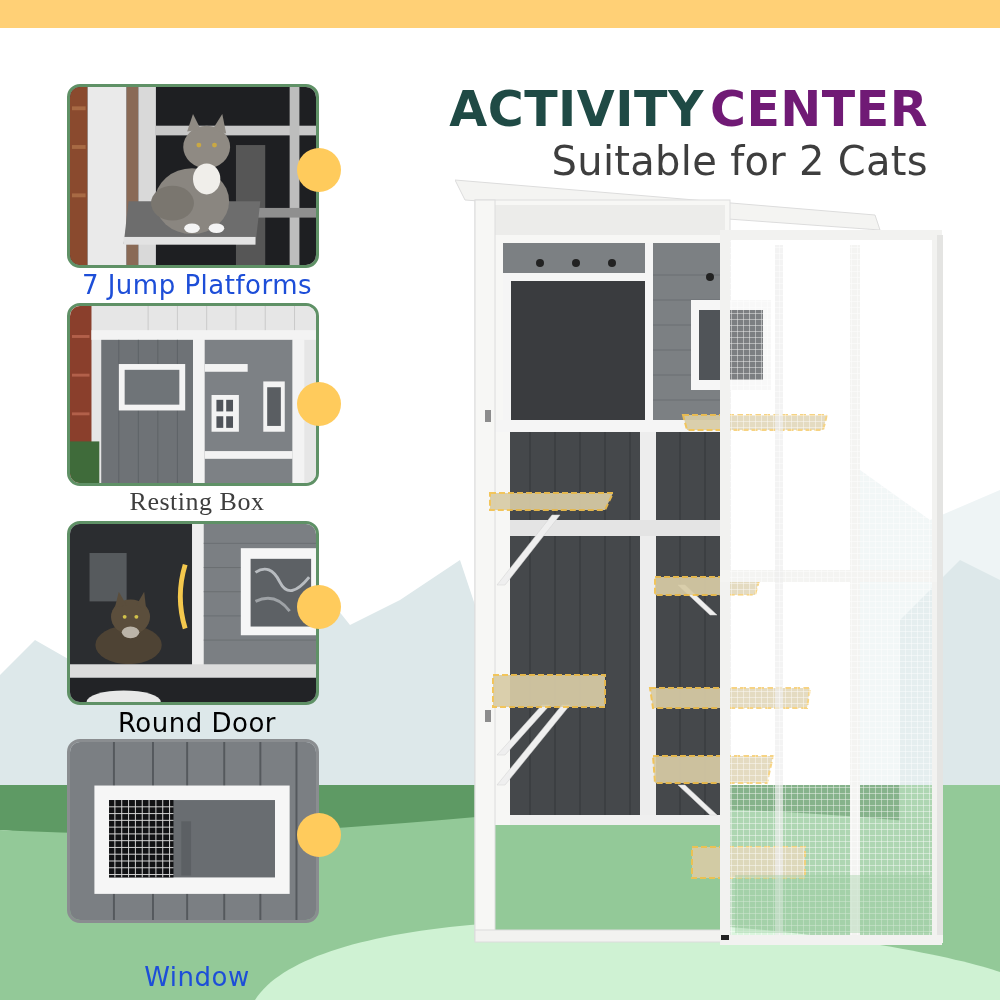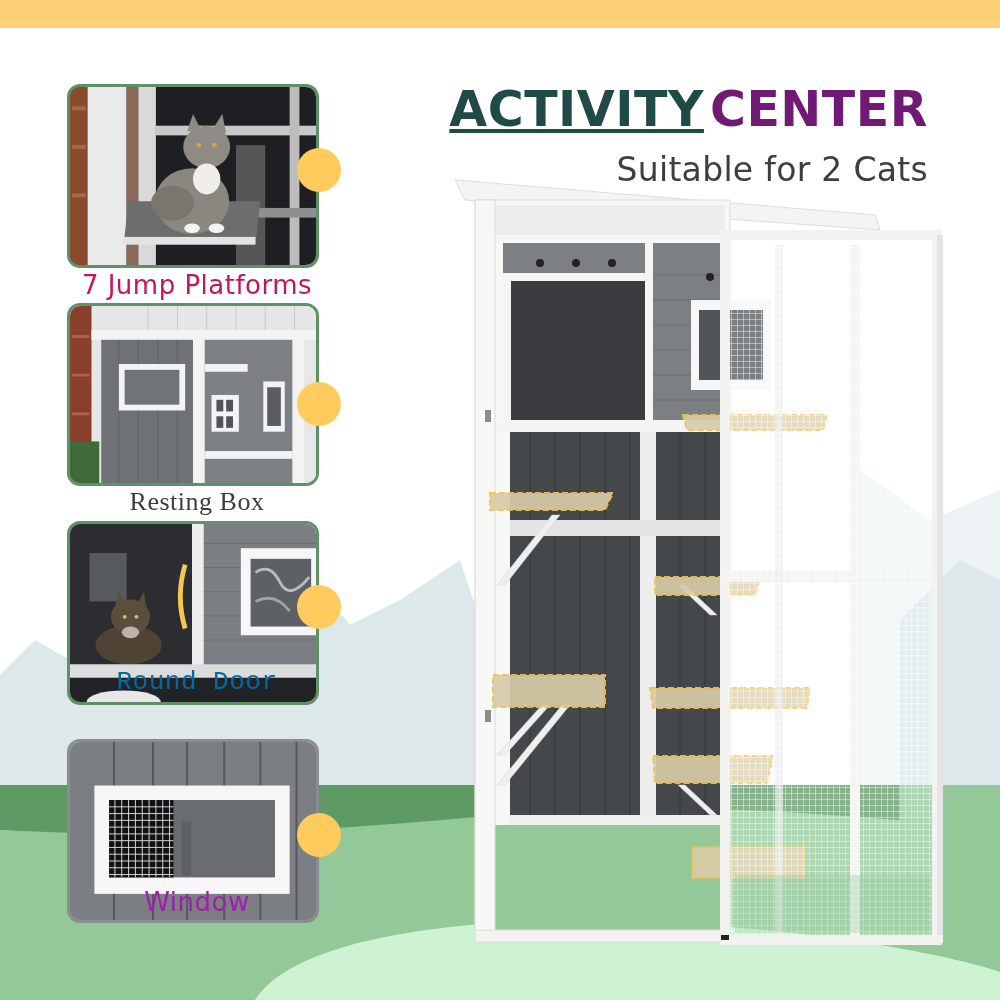--- a/index.html
+++ b/index.html
@@ -5,22 +5,22 @@
   * { box-sizing: border-box; margin: 0; padding: 0; }
   html, body { width: 1000px; height: 1000px; overflow: hidden; background: #ffffff; }
   body { position: relative; font-family: "Liberation Sans", "DejaVu Sans", sans-serif; }
 
   .top-band { position: absolute; left: 0; top: 0; width: 1000px; height: 28px; }
 
   .bg-svg { position: absolute; left: 0; top: 0; width: 1000px; height: 1000px; }
 
   .title-wrap { position: absolute; right: 72px; top: 82px; text-align: right; }
   .title { font-family: "DejaVu Sans", sans-serif; font-weight: bold; font-size: 49px; letter-spacing: 0.5px; line-height: 56px; }
-  .title .w1 { margin-right: 6px; text-decoration: underline; }
-  .subtitle { font-family: "DejaVu Sans", sans-serif; font-weight: normal; font-size: 33px; color: #3e3e3e; margin-top: 12px; letter-spacing: 0.3px; }
+  .title .w1 { margin-right: 6px; }
+  .subtitle { font-family: "DejaVu Sans", sans-serif; font-weight: normal; font-size: 40px; color: #3e3e3e; letter-spacing: 0.3px; }
 
   .card { position: absolute; left: 67px; width: 252px; border-radius: 13px; border: 3px solid #5f9166; overflow: hidden; }
   .card svg { display: block; width: 100%; height: 100%; }
   .dot { position: absolute; width: 44px; height: 44px; border-radius: 50%; }
   .card-label { position: absolute; left: 62px; width: 270px; text-align: center; font-family: "DejaVu Sans", sans-serif; font-size: 26px; font-weight: normal; letter-spacing: 0.5px; }
 
   .cage { position: absolute; left: 455px; top: 175px; width: 490px; height: 775px; }
   .cage svg { width: 100%; height: 100%; display: block; }
 </style>
 </head>
@@ -72,21 +72,21 @@
     <polygon points="120,46 126,28 134,44" fill="#8f8a83"></polygon>
       <polygon points="146,44 156,28 160,48" fill="#8f8a83"></polygon>
     <ellipse cx="140" cy="95" rx="14" ry="16" fill="#f0eeea"></ellipse>
     <circle cx="132" cy="60" r="2.5" fill="#c9a844"></circle>
       <circle cx="148" cy="60" r="2.5" fill="#c9a844"></circle>
     <ellipse cx="125" cy="146" rx="8" ry="5" fill="#f4f4f4"></ellipse>
       <ellipse cx="150" cy="146" rx="8" ry="5" fill="#f4f4f4"></ellipse>
   </svg>
 </div>
 <div class="dot" style="left: 297px; top: 148px; background: rgb(255, 203, 92);"></div>
-<div class="card-label" style="top: 270px; color: #be185d;">7 Jump Platforms</div>
+<div class="card-label" style="top: 270px; color: #1d4ed8;">7 Jump Platforms</div>
 
 <div class="card" style="top:303px;height:183px;">
   <svg viewBox="0 0 252 183" preserveAspectRatio="none">
     <rect width="252" height="183" fill="#e6e6e6"></rect>
     <g stroke="#c9c9c9" stroke-width="1">
         <line x1="80" y1="0" x2="80" y2="30"></line>
         <line x1="110" y1="0" x2="110" y2="30"></line>
         <line x1="140" y1="0" x2="140" y2="30"></line>
         <line x1="170" y1="0" x2="170" y2="30"></line>
         <line x1="200" y1="0" x2="200" y2="30"></line>
@@ -150,21 +150,21 @@
     <rect x="175" y="25" width="77" height="90" fill="#f6f6f6"></rect>
     <rect x="185" y="36" width="62" height="70" fill="#5d6165"></rect>
     <path d="M190,50 Q205,40 215,60 T245,55" stroke="#b8bcc0" stroke-width="3" fill="none"></path>
     <path d="M190,80 Q210,70 225,90" stroke="#9ea2a6" stroke-width="3" fill="none"></path>
     <rect x="0" y="145" width="252" height="14" fill="#dcdcdc"></rect>
     <rect x="0" y="159" width="252" height="25" fill="#222326"></rect>
     <ellipse cx="55" cy="184" rx="38" ry="12" fill="#e8e8e8"></ellipse>
   </svg>
 </div>
 <div class="dot" style="left: 297px; top: 585px; background: rgb(255, 203, 92);"></div>
-<div class="card-label" style="top:667px;color:#0369a1;font-family:Liberation Mono, monospace;">Round Door</div>
+<div class="card-label" style="top:708px;color:#000000;">Round Door</div>
 
 <div class="card" style="top:739px;height:184px;border-color:#8a8d90;">
   <svg viewBox="0 0 252 184" preserveAspectRatio="none">
     <rect width="252" height="184" fill="#7b7f83"></rect>
     <g stroke="#55595d" stroke-width="2">
         <line x1="45" y1="0" x2="45" y2="184"></line>
         <line x1="85" y1="0" x2="85" y2="184"></line>
         <line x1="120" y1="0" x2="120" y2="184"></line>
         <line x1="158" y1="0" x2="158" y2="184"></line>
         <line x1="195" y1="0" x2="195" y2="184"></line>
@@ -192,21 +192,21 @@
         <line x1="40" y1="109" x2="106" y2="109"></line>
         <line x1="40" y1="116" x2="106" y2="116"></line>
         <line x1="40" y1="123" x2="106" y2="123"></line>
         <line x1="40" y1="130" x2="106" y2="130"></line>
         <line x1="40" y1="137" x2="106" y2="137"></line>
     </g>
     <rect x="114" y="82" width="10" height="56" fill="#5c6064"></rect>
   </svg>
 </div>
 <div class="dot" style="left: 297px; top: 813px; background: rgb(255, 203, 92);"></div>
-<div class="card-label" style="top:887px;color:#a21caf;">Window</div>
+<div class="card-label" style="top:962px;color:#1d4ed8;">Window</div>
 
 <div class="cage">
   <svg viewBox="0 0 490 775">
 
     <polygon points="0,5 420,40 425,55 10,25" fill="#f4f4f2" stroke="#dcdcdc"></polygon>
 
     <rect x="20" y="25" width="255" height="735" fill="#f7f7f5" stroke="#dedede"></rect>
 
     <rect x="40" y="30" width="230" height="30" fill="#ececea"></rect>
 

